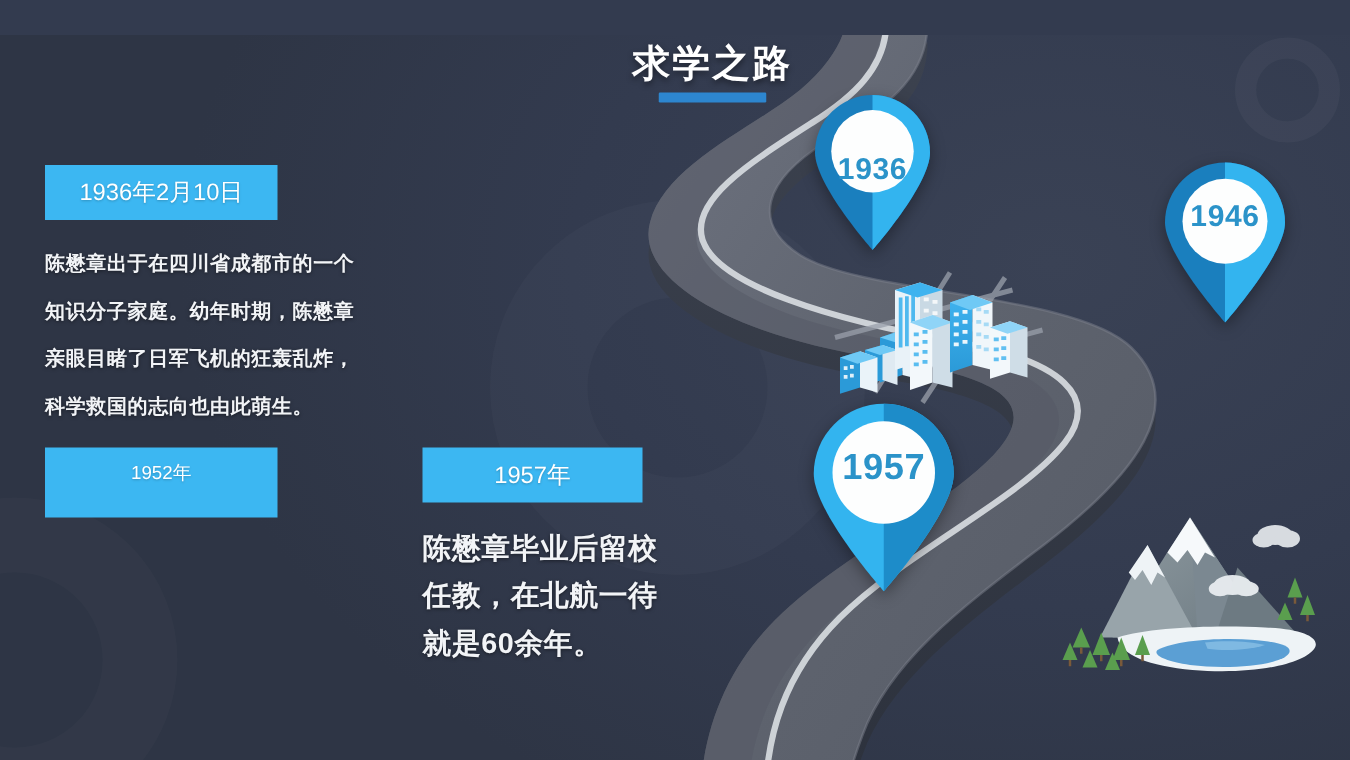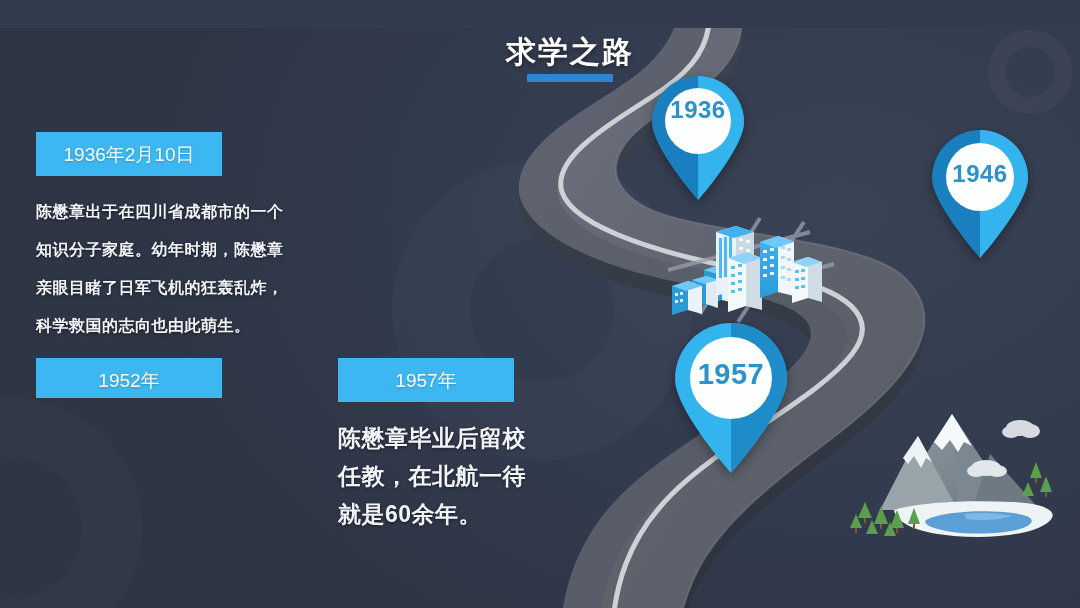--- a/index.html
+++ b/index.html
@@ -51,39 +51,39 @@
     color:#f2f4f7;
     font-weight:bold;
     text-shadow:0 1px 3px rgba(0,0,0,0.5);
     white-space:pre-line;
   }
   #block1 { position:absolute; left:36px; top:104px; width:430px; }
   #block1 .badge { width:186px; padding:13px 0 12px; font-size:19px; }
   #block1 .para { margin-top:17px; font-size:16px; line-height:38px; letter-spacing:0.5px; }
 
   #block2 { position:absolute; left:36px; top:330px; width:270px; }
-  #block2 .badge { width:186px; padding:13px 0 8px; font-size:19px; }
+  #block2 .badge { width:186px; padding:13px 0 28px; font-size:15px; }
   #block2 .para { margin-top:17px; font-size:23px; line-height:38px; letter-spacing:0.5px; }
 
   #block3 { position:absolute; left:338px; top:330px; width:250px; }
   #block3 .badge { width:176px; padding:13px 12px 12px; font-size:19px; }
   #block3 .para { margin-top:17px; font-size:23px; line-height:38px; letter-spacing:0.5px; }
 
   
   .pin { position:absolute; }
   .pin svg { display:block; filter:drop-shadow(0 4px 6px rgba(0,0,0,0.35)); }
   .pin-label {
     position:absolute; left:0; width:100%; text-align:center;
     font-weight:bold; color:#2b93c9; letter-spacing:0.5px;
   }
   #pin-1936 { left:648px; top:46px;  width:100px; height:128px; }
-  #pin-1936 .pin-label { top:22px; font-size:24px; }
+  #pin-1936 .pin-label { top:48px; font-size:24px; }
   #pin-1952 { left:928px; top:100px; width:104px; height:132px; }
   #pin-1952 .pin-label { top:32px; font-size:24px; }
-  #pin-1957 { left:670px; top:292px; width:122px; height:155px; }
+  #pin-1957 { left:646px; top:292px; width:122px; height:155px; }
   #pin-1957 .pin-label { top:38px; font-size:29px; }
 </style>
 </head>
 <body>
 
 <div id="stage">
 
   <div class="ring" id="ring-tr"></div>
   <div class="ring" id="ring-mid"></div>
   <div class="ring" id="ring-bl"></div>

